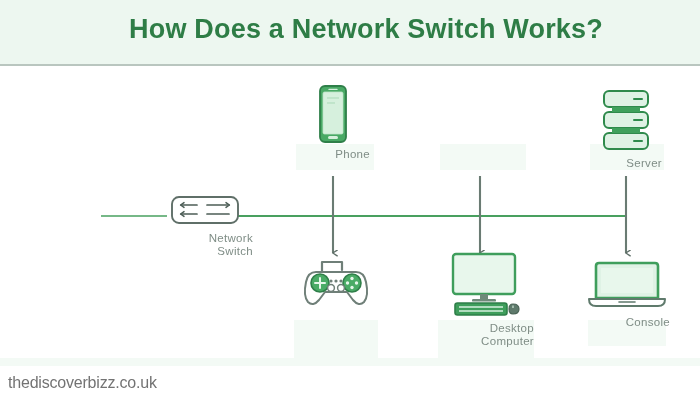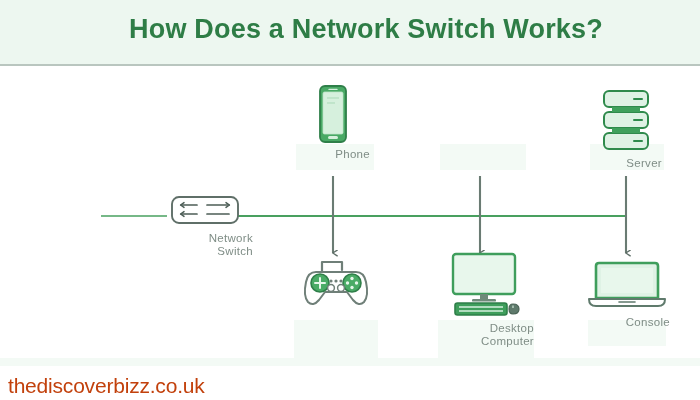--- a/index.html
+++ b/index.html
@@ -76,22 +76,22 @@
     position: absolute;
     left: 0; top: 366px;
     width: 700px;
     height: 34px;
     background: #ffffff;
   }
   #watermark {
     position: absolute;
     left: 8px; top: 374px;
     font-family: "Liberation Sans", sans-serif;
-    font-size: 21px;
-    color: #c2410c;
+    font-size: 16px;
+    color: #737373;
     letter-spacing: -0.2px;
   }
 
   
   .wash {
     position: absolute;
     background: #f3faf5;
   }
 </style>
 </head>

